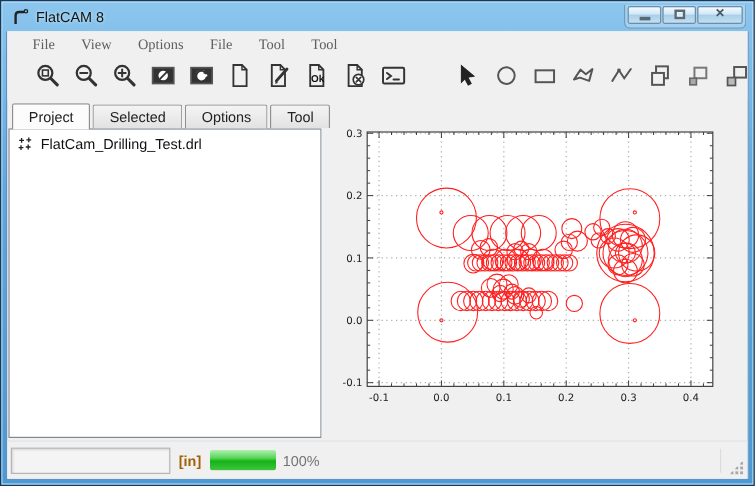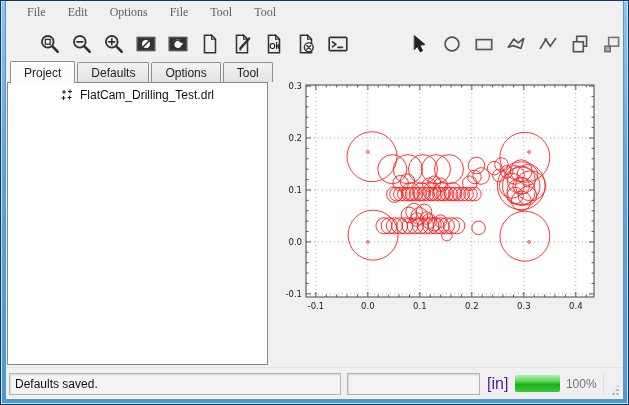--- a/index.html
+++ b/index.html
@@ -30,72 +30,90 @@
 
   .client { flex:1; background:#f0f0f0; border:1px solid #5d93c2; border-top:none;
     display:flex; flex-direction:column; margin:0 4px 4px; overflow:hidden; }
 
   
   .menubar { height:23px; flex:0 0 23px; display:flex; align-items:center; padding-left:10px;
     background:#f0f0f0; }
   .menu-item { font-size:12px; color:#5f5f5f; padding:3px 11px;font-family:Liberation Serif, serif; }
 
   
-  .toolbar { height:34px; flex:0 0 34px; display:flex; align-items:flex-end; gap:18px;
+  .toolbar { height:34px; flex:0 0 34px; display:flex; align-items:flex-start; gap:8px;
     padding:0 4px; background:#f0f0f0; }
   .grip { width:5px; height:24px; margin:0 4px;
     background-image:radial-gradient(circle, #9a9a9a 34%, transparent 36%);
     background-size:4px 4px; background-repeat:repeat-y; background-position:center; }
   .tbtn { width:28px; height:28px; display:flex; align-items:center; justify-content:center;
     border:1px solid transparent; border-radius:2px; }
   .tbtn svg { display:block; }
   .tool-group { display:flex; align-items:center; gap:4px; }
 
   
   .content { flex:1; display:flex; overflow:hidden; }
   .left-col { width:262px; flex:0 0 262px; display:flex; flex-direction:column; padding:2px 0 2px 1px; }
   .tabbar { height:22px; flex:0 0 22px; display:flex; align-items:flex-end; padding-left:3px; position:relative; z-index:2; }
   .tab { font-size:12px; color:#222; padding:3px 13px 3px; margin-right:2px;
     border:1px solid #8f8f8f; border-bottom:none; border-radius:2px 2px 0 0;
     background:linear-gradient(180deg,#f4f4f4,#e2e2e2); height:20px; }
   .tab.active { background:#fcfcfc; height:22px; padding-top:4px; position:relative; top:1px; }
-  .tree-panel { flex:1; background:#fff; border:1px solid #7f8992; margin-right:0;padding-left:46px; }
+  .tree-panel { flex:1; background:#fff; border:1px solid #7f8992; margin-right:0; }
   .tree-item { display:flex; align-items:center; gap:6px; padding:5px 4px 2px 6px; font-size:12px; color:#111; }
 
   .plot-panel { flex:1; background:#f0f0f0; position:relative; }
   .plot-canvas { margin:11px 0 0 2px; }
 
   
   .statusbar { height:32px; flex:0 0 32px; display:flex; align-items:center; gap:6px;
     padding:0 3px; background:#f0f0f0; border-top:1px solid #e3e3e3; }
   .status-field { height:22px; background:#f4f4f4; border:1px solid #b4b4b4;
     box-shadow:inset 1px 1px 2px rgba(0,0,0,.12); display:flex; align-items:center;
     padding:0 5px; font-size:12px; color:#111; }
   .status-message { width:332px; flex:0 0 332px; }
   .status-field2 { width:133px; flex:0 0 133px; }
-  .units-label { font-size:16px; color:#4c1d95; padding:0 1px; }
+  .units-label { font-size:12px; color:#a16207; padding:0 1px;font-weight:bold; }
   .progress { width:55px; height:17px; border-radius:2px; overflow:hidden; background:#e6e6e6; }
   .progress-fill { height:100%;
     background:linear-gradient(180deg,#b2f0b2 0%,#55d455 40%,#16b216 55%,#3fc63f 100%); }
   .pct-label { font-size:12px; color:#737373; }
   .status-sep { width:1px; height:20px; background:#dcdcdc; margin-left:auto; }
   .size-grip { width:13px; height:13px; align-self:flex-end; margin-bottom:3px;
     background-image:radial-gradient(circle,#a9a9a9 40%,transparent 44%);
     background-size:4px 4px; background-position:bottom right; background-repeat:repeat;
     clip-path:polygon(100% 0,100% 100%,0 100%); }
 </style>
 </head>
 <body>
 
 <div class="window">
+  <div class="titlebar">
+    <svg class="app-icon" viewBox="0 0 16 16">
+      <path d="M4,14 V7 Q4,4 7,4 H11" fill="none" stroke="#222" stroke-width="2"></path>
+      <circle cx="12.6" cy="3.4" r="1.4" fill="none" stroke="#222" stroke-width="1.1"></circle>
+    </svg>
+    <span class="title-text">FlatCAM 8</span>
+    <div class="win-controls">
+        <div class="win-btn">
+          <div class="glyph-min"></div>
+        </div>
+        <div class="win-btn">
+          <div class="glyph-restore"></div>
+        </div>
+        <div class="win-btn close">
+          <span>✕</span>
+        </div>
+      </div>
+  </div>
 
   <div class="client">
     <div class="menubar">
         <div class="menu-item">File</div>
-        <div class="menu-item">Edit</div>
+        <div class="menu-item">View</div>
         <div class="menu-item">Options</div>
         <div class="menu-item">File</div>
         <div class="menu-item">Tool</div>
         <div class="menu-item">Tool</div>
       </div>
 
     <div class="toolbar">
       <div class="grip"></div>
       <div class="tool-group" id="plot-group">
           <div class="tbtn">
@@ -268,21 +286,21 @@
               </svg>
             </span>
           </div>
         </div>
     </div>
 
     <div class="content">
       <div class="left-col">
         <div class="tabbar">
             <div class="tab active">Project</div>
-            <div class="tab">Defaults</div>
+            <div class="tab">Selected</div>
             <div class="tab">Options</div>
             <div class="tab">Tool</div>
           </div>
         <div class="tree-panel" id="tree-panel">
             <div class="tree-item">
               <svg width="14" height="14" viewBox="0 0 14 14" stroke="#222" stroke-width="1.1">
                 <path d="M4,2 v4 M2,4 h4  M10,1.5 v4 M8,3.5 h4  M3.5,8 v4 M1.5,10 h4  M9.5,7.5 v4 M7.5,9.5 h4"></path>
               </svg>
               <span>FlatCam_Drilling_Test.drl</span>
             </div>
@@ -506,23 +524,20 @@
               <circle cx="241.8628158844765" cy="116.80392156862746" r="12.48" fill="none" stroke="#ff1f1f" stroke-width="0.9"></circle>
               <circle cx="251.22021660649816" cy="101.73529411764704" r="10.92" fill="none" stroke="#ff1f1f" stroke-width="0.9"></circle>
               <circle cx="251.22021660649816" cy="131.87254901960785" r="9.879999999999999" fill="none" stroke="#ff1f1f" stroke-width="0.9"></circle>
             </g>
             <rect x="36" y="16" width="288" height="212" fill="none" stroke="#444" stroke-width="1"></rect>
           </svg>
       </div>
     </div>
 
     <div class="statusbar">
-      <div class="status-field status-message">
-        <span>Defaults saved.</span>
-      </div>
       <div class="status-field status-field2">
         <span></span>
       </div>
       <span class="units-label">[in]</span>
       <div class="progress">
         <div class="progress-fill" id="progress-fill" style="width: 100%;"></div>
       </div>
       <span class="pct-label">100%</span>
       <div class="status-sep"></div>
       <div class="size-grip"></div>

